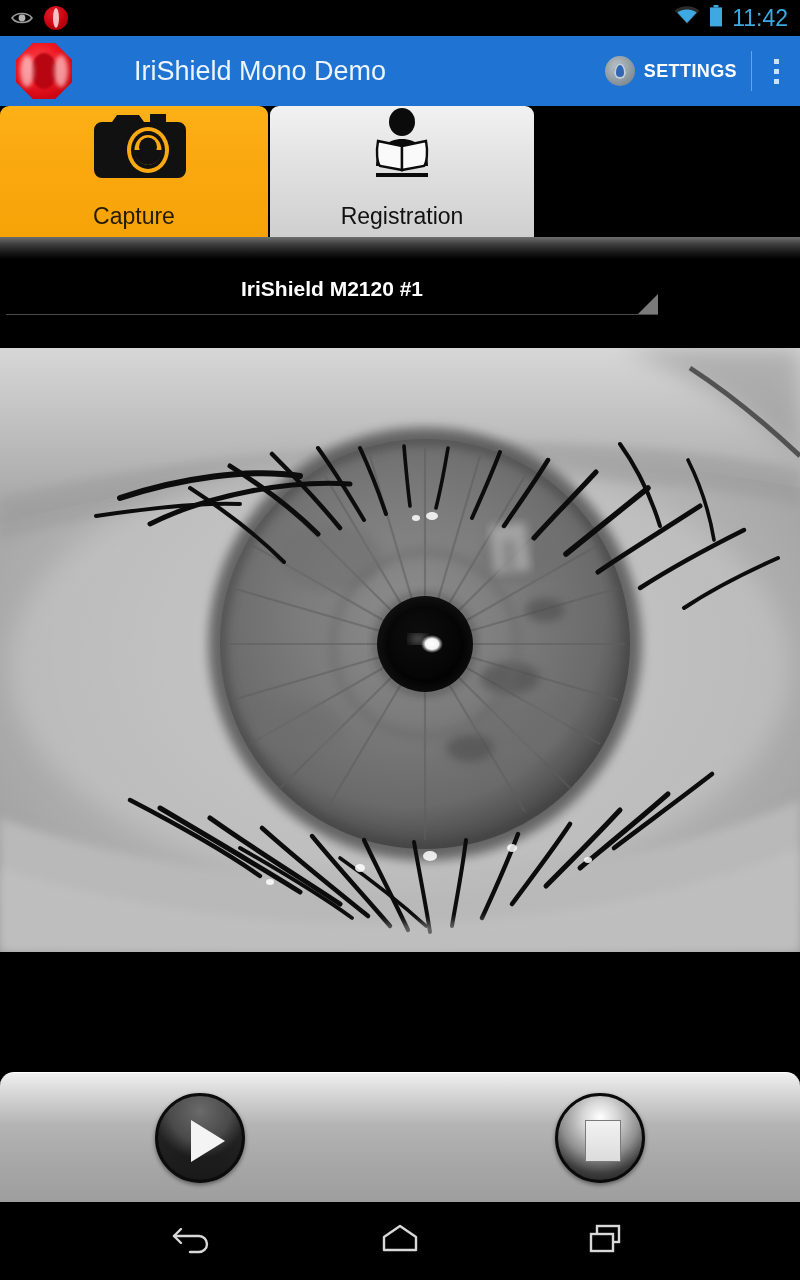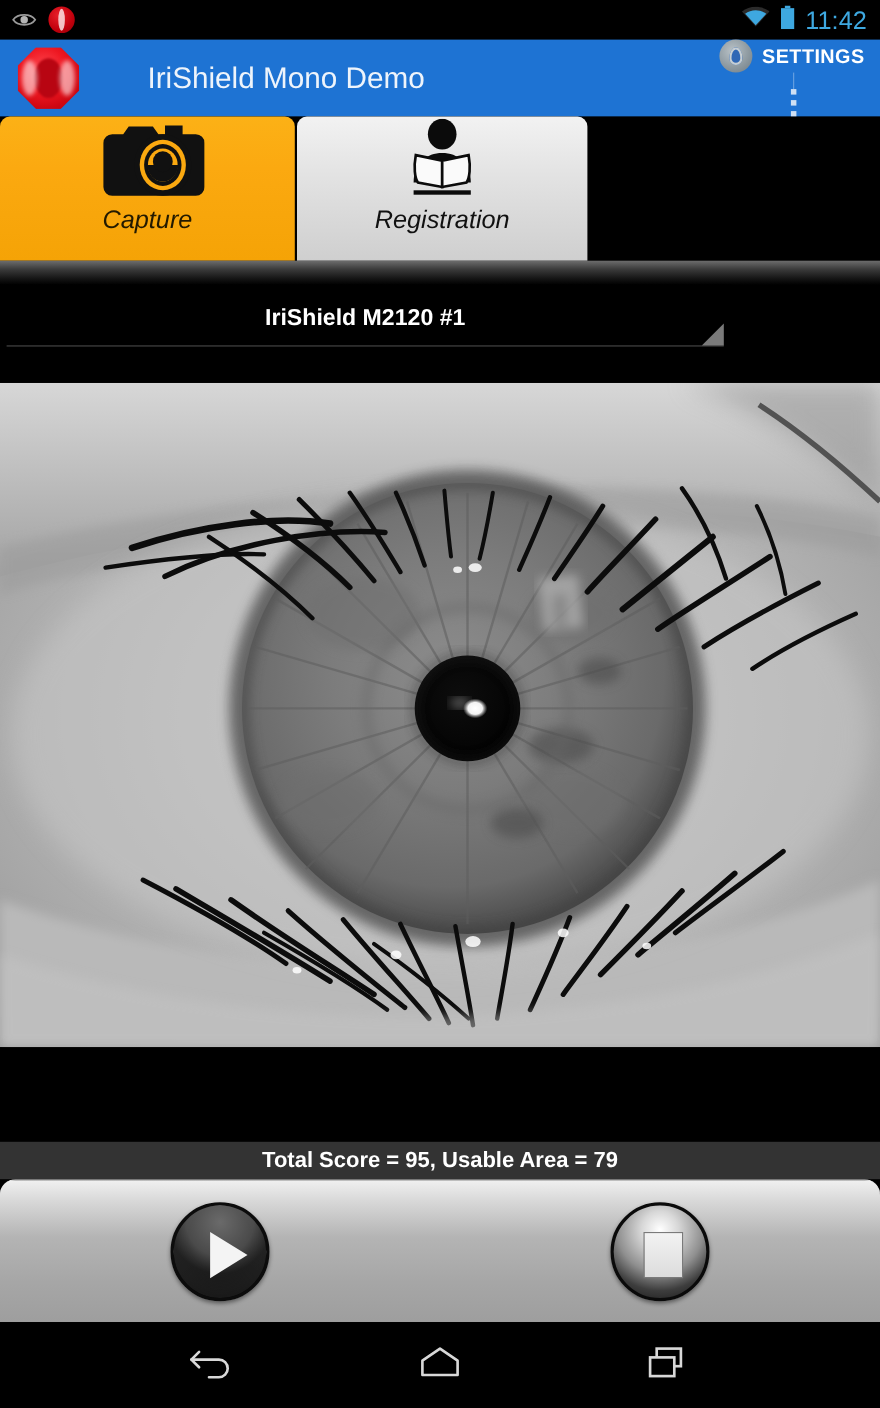--- a/index.html
+++ b/index.html
@@ -31,21 +31,21 @@
      background:radial-gradient(circle at 42% 36%, #ff4a52 0%, #ee1822 42%, #cf0712 72%, #a90710 100%);
      clip-path:polygon(30% 0,70% 0,100% 30%,100% 70%,70% 100%,30% 100%,0 70%,0 30%); }
   .app-logo .gl1 { position:absolute; left:4px; top:12px; width:14px; height:32px;
      background:rgba(255,255,255,.55); border-radius:50%; filter:blur(2px); }
   .app-logo .gl2 { position:absolute; right:4px; top:12px; width:14px; height:32px;
      background:rgba(255,255,255,.55); border-radius:50%; filter:blur(2px); }
   .app-logo .core { position:absolute; left:15px; top:10px; width:26px; height:36px;
      border-radius:50%; background:#b80512; filter:blur(1px); }
   .app-title { color:#eef4fb; font-size:27px; margin-left:14px; white-space:nowrap; }
 
-  .ab-right { margin-left:auto; display:flex; align-items:center; height:100%;flex-direction:column; }
+  .ab-right { margin-left:auto; display:flex; align-items:center; height:100%; }
   .settings-btn { display:flex; align-items:center; gap:9px; padding:0 14px 0 10px; height:100%; }
   .set-ico { width:30px; height:30px; border-radius:50%;
      background:radial-gradient(circle at 40% 35%, #b9c2c7 0%, #8e9aa1 55%, #6d7a83 100%);
      position:relative; flex:none; }
   .set-ico::after { content:""; position:absolute; left:9px; top:7px; width:12px; height:16px;
      border-radius:50% 50% 50% 50% / 62% 62% 38% 38%;
      background:#2f67b5; box-shadow:inset 0 0 0 2px #c6ced3; }
   .set-label { color:#fff; font-size:18px; font-weight:bold; letter-spacing:.4px; }
   .ab-div { width:1px; height:40px; background:rgba(255,255,255,.34); }
   .ovf-btn { width:48px; height:100%; display:flex; flex-direction:column;
@@ -55,21 +55,21 @@
   
   .tabstrip { position:absolute; left:0; top:106px; width:800px; height:135px;
               background:#000; display:flex; align-items:flex-start; }
   .tab { height:131px; position:relative; border-radius:9px 9px 0 0;
          display:flex; flex-direction:column; align-items:center; justify-content:flex-start; }
   .tab.sel { width:268px; background:linear-gradient(180deg,#fcb116 0%,#fba910 36%,#f5a306 100%); }
   .tab.uns { width:264px; margin-left:2px;
          background:linear-gradient(180deg,#f2f2f2 0%,#e3e3e3 40%,#cfcfcf 100%); }
   .tab-icon { height:78px; display:flex; align-items:flex-end; justify-content:center;
               padding-bottom:2px; }
-  .tab-label { font-size:23px; color:#111; margin-top:2px;font-style:italic; }
+  .tab-label { font-size:23px; color:#111; margin-top:19px; }
   .tab.sel .tab-label { color:#231a00; }
   .tabshadow { position:absolute; left:0; top:237px; width:800px; height:22px;
       background:linear-gradient(180deg,#6d6d6d 0%,#3b3b3b 35%,#141414 75%,#000 100%); }
 
   
   .spinner { position:absolute; left:0; top:259px; width:664px; height:60px; background:#000; }
   .spinner .txt { width:100%; text-align:center; color:#fff; font-size:21px;
                   font-weight:bold; line-height:60px; }
   .spinner .ul { position:absolute; left:6px; right:6px; bottom:4px; height:1px;
                  background:#4a4a4a; }
@@ -354,23 +354,20 @@
           <ellipse cx="360" cy="520" rx="5" ry="4"></ellipse>
         <ellipse cx="512" cy="500" rx="5" ry="4"></ellipse>
           <ellipse cx="270" cy="534" rx="4" ry="3"></ellipse>
         <ellipse cx="588" cy="512" rx="4" ry="3"></ellipse>
           <ellipse cx="432" cy="168" rx="6" ry="4"></ellipse>
         <ellipse cx="416" cy="170" rx="4" ry="3"></ellipse>
       </g>
     </svg>
   </div>
 
-  <div class="scorebar">
-    <div class="txt">Total Score = 95, Usable Area = 79</div>
-  </div>
 
   <div class="ctrlpanel">
     <div class="btn-circle btn-play">
       <div class="tri"></div>
     </div>
     <div class="btn-circle btn-stop">
       <div class="sq"></div>
     </div>
   </div>
 

